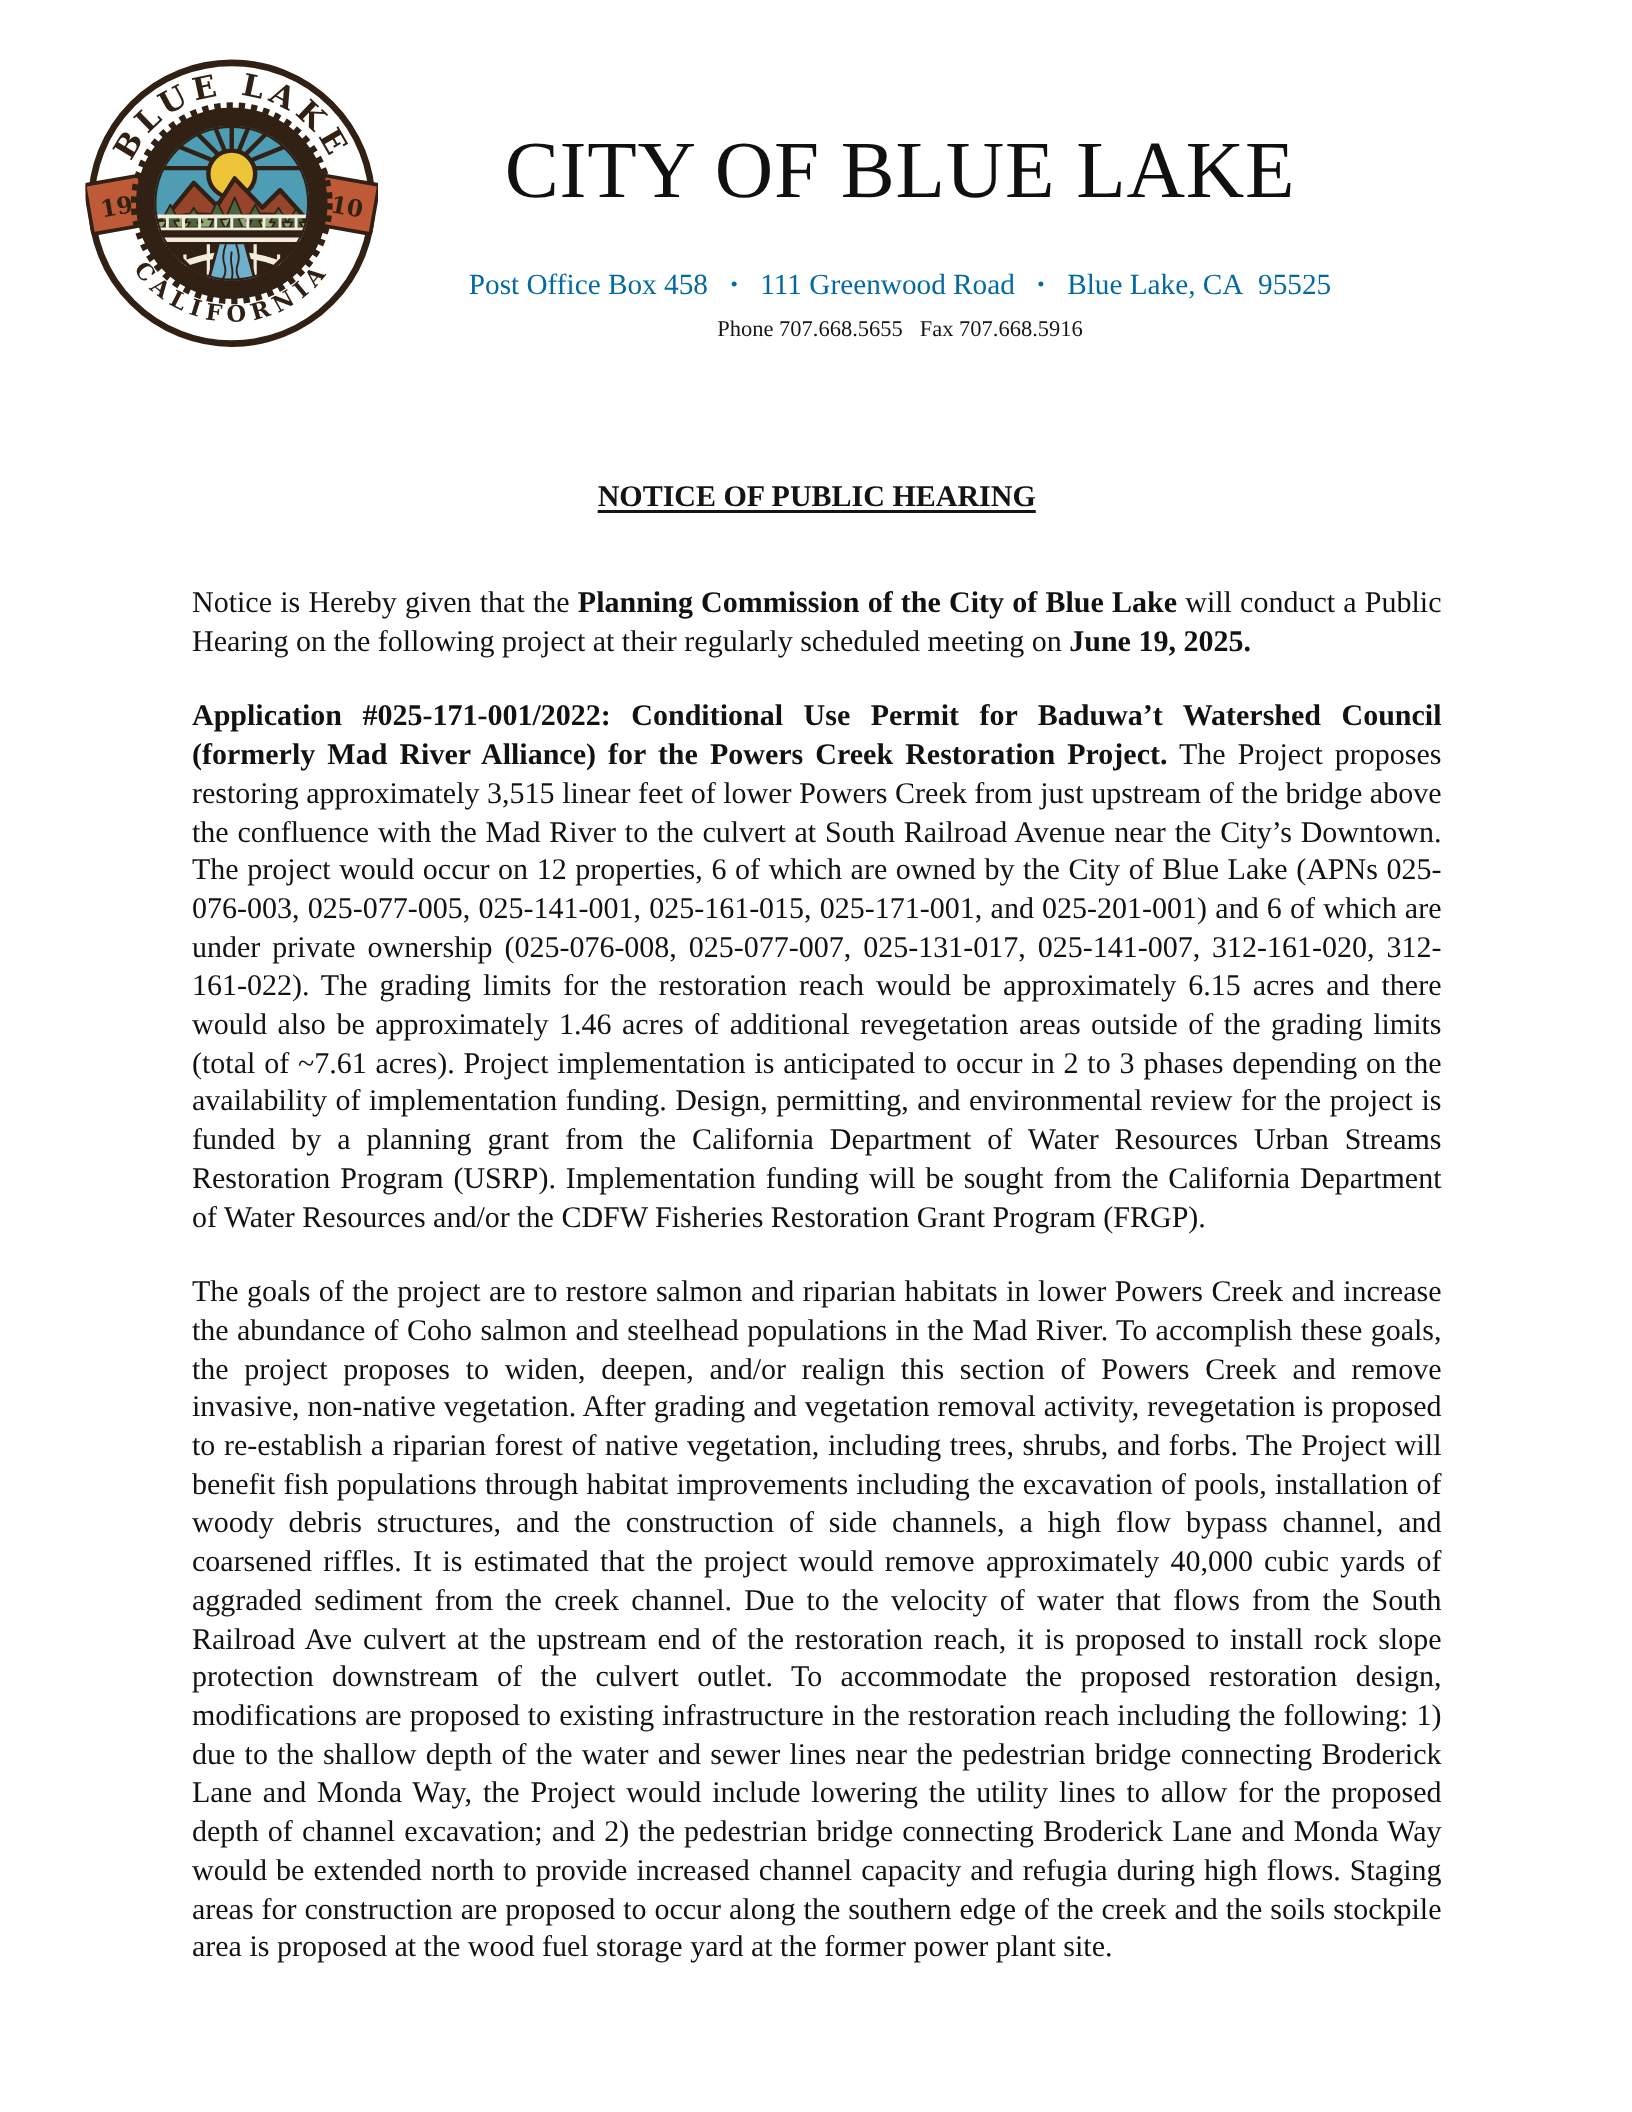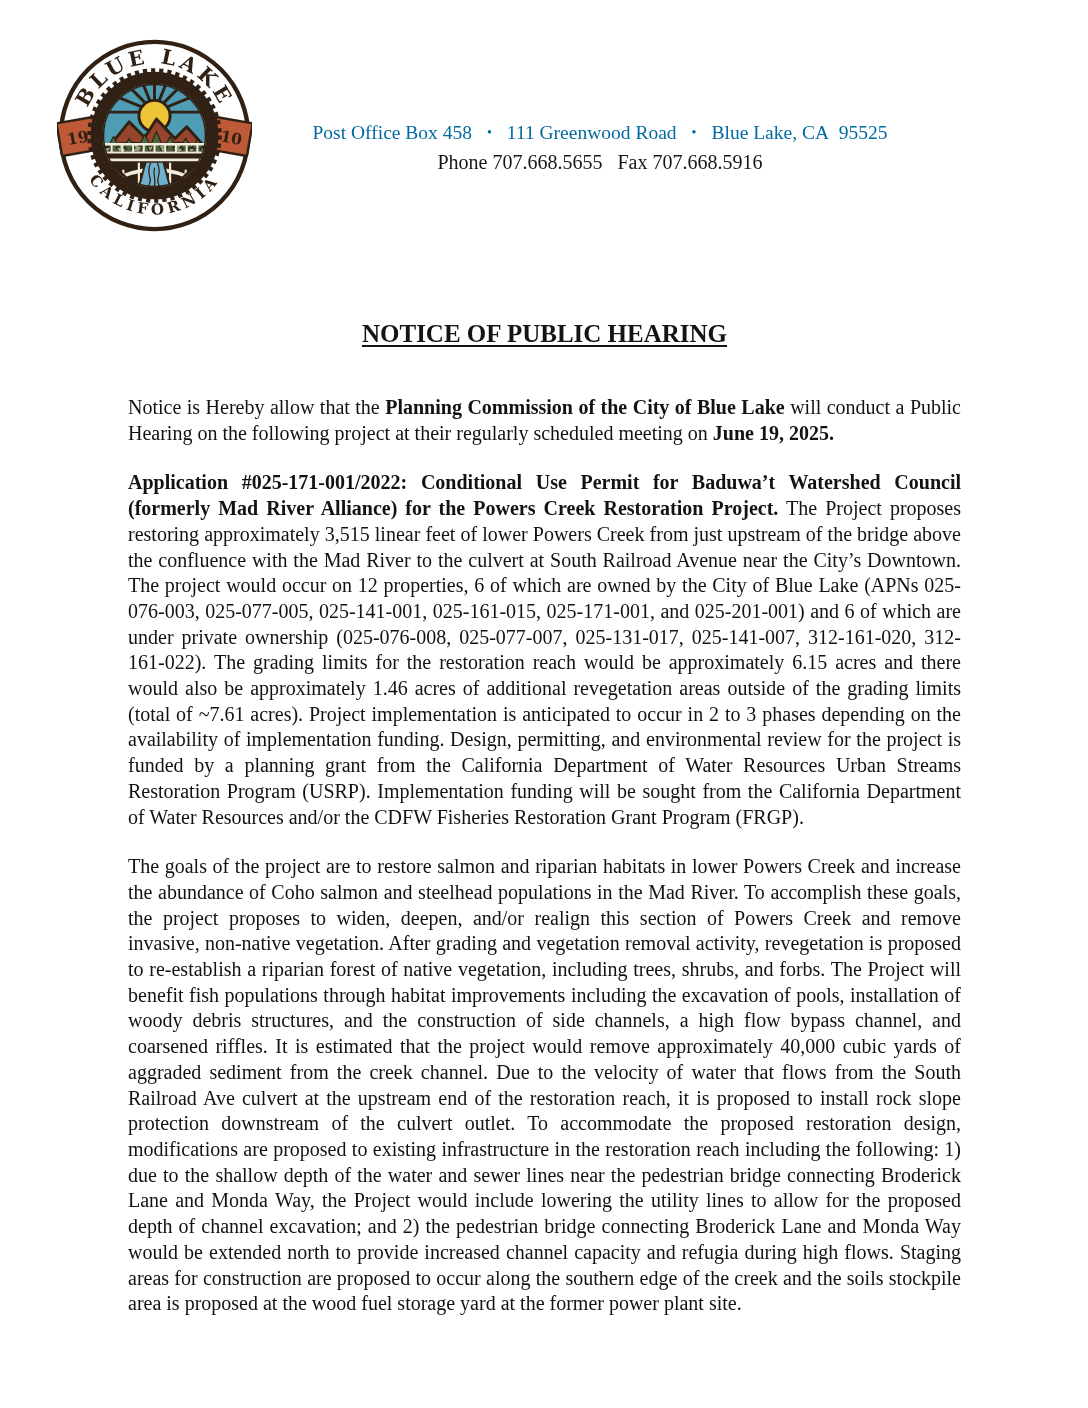--- a/index.html
+++ b/index.html
@@ -8,25 +8,25 @@
     font-family:"Liberation Serif",serif;color:#141414;
     position:relative;
   }
   
   .letterhead{position:relative;height:258px;}
   .seal{position:absolute;left:57px;top:38px;width:195px;height:195px;}
   .lh-text{position:absolute;left:272px;top:84px;width:656px;text-align:center;}
   .lh-title{margin:0;font-size:54px;line-height:58px;font-weight:400;letter-spacing:.5px;color:#101010;}
   .lh-addr{margin-top:36px;font-size:19.5px;line-height:26px;color:#0369a1;}
   .lh-addr .bullet{display:inline-block;margin:0 15px;font-size:14px;vertical-align:2px;}
-  .lh-phone{margin-top:3px;font-size:20px;line-height:26px;white-space:pre;color:#161616;}
+  .lh-phone{margin-top:3px;font-size:15px;line-height:26px;white-space:pre;color:#161616;}
   
   main{margin-left:128px;width:833px;}
   .notice-heading{
-    text-align:center;font-size:25px;font-weight:700;margin:62px 0 47px;
+    text-align:center;font-size:20px;font-weight:700;margin:62px 0 47px;
     text-decoration:underline;text-decoration-thickness:2px;text-underline-offset:3px;
   }
   .body-para{
     font-size:20px;line-height:25.7px;text-align:justify;margin:0 0 24px;color:#121212;
   }
   .b{font-weight:700;margin-top:47px;}
   .u{text-decoration-thickness:2px;text-underline-offset:2px;}
   
   .s-outline-fill{fill:var(--seal-outline);}
   .s-outline-stroke{stroke:var(--seal-outline);}
@@ -133,25 +133,26 @@
 
     <text text-anchor="middle" font-size="21" letter-spacing="4" class="s-text">
       <textPath href="#arcTop" startOffset="50%">BLUE LAKE</textPath>
     </text>
     <text text-anchor="middle" font-size="15.5" letter-spacing="4.5" class="s-text">
       <textPath href="#arcBottom" startOffset="50%">CALIFORNIA</textPath>
     </text>
   </svg>
 
   <div class="lh-text">
+    <h1 class="lh-title">CITY OF BLUE LAKE</h1>
     <div class="lh-addr"><span>Post Office Box 458</span><span class="bullet">•</span><span>111 Greenwood Road</span><span class="bullet">•</span><span>Blue Lake, CA&nbsp; 95525</span></div>
     <div class="lh-phone">Phone 707.668.5655  Fax 707.668.5916</div>
   </div>
 </header>
 
 <main>
   <h2 class="notice-heading">NOTICE OF PUBLIC HEARING</h2>
   <div>
-      <p class="body-para"><span>Notice is Hereby allow that the </span><span class="b">Planning Commission of the City of Blue Lake</span><span> will conduct a Public Hearing on the following project at their regularly scheduled meeting on </span><span class="b">June 19, 2025.</span></p>
+      <p class="body-para"><span>Notice is Hereby given that the </span><span class="b">Planning Commission of the City of Blue Lake</span><span> will conduct a Public Hearing on the following project at their regularly scheduled meeting on </span><span class="b">June 19, 2025.</span></p>
       <p class="body-para"><span class="b u">Application #025-171-001/2022</span><span class="b">: </span><span class="b">Conditional Use Permit for Baduwa’t Watershed Council (formerly Mad River Alliance) for the Powers Creek Restoration Project.</span><span> The Project proposes restoring approximately 3,515 linear feet of lower Powers Creek from just upstream of the bridge above the confluence with the Mad River to the culvert at South Railroad Avenue near the City’s Downtown. The project would occur on 12 properties, 6 of which are owned by the City of Blue Lake (APNs 025-076-003, 025-077-005, 025-141-001, 025-161-015, 025-171-001, and 025-201-001) and 6 of which are under private ownership (025-076-008, 025-077-007, 025-131-017, 025-141-007, 312-161-020, 312-161-022). The grading limits for the restoration reach would be approximately 6.15 acres and there would also be approximately 1.46 acres of additional revegetation areas outside of the grading limits (total of ~7.61 acres). Project implementation is anticipated to occur in 2 to 3 phases depending on the availability of implementation funding. Design, permitting, and environmental review for the project is funded by a planning grant from the California Department of Water Resources Urban Streams Restoration Program (USRP). Implementation funding will be sought from the California Department of Water Resources and/or the CDFW Fisheries Restoration Grant Program (FRGP).</span></p>
       <p class="body-para"><span>The goals of the project are to restore salmon and riparian habitats in lower Powers Creek and increase the abundance of Coho salmon and steelhead populations in the Mad River. To accomplish these goals, the project proposes to widen, deepen, and/or realign this section of Powers Creek and remove invasive, non-native vegetation. After grading and vegetation removal activity, revegetation is proposed to re-establish a riparian forest of native vegetation, including trees, shrubs, and forbs. The Project will benefit fish populations through habitat improvements including the excavation of pools, installation of woody debris structures, and the construction of side channels, a high flow bypass channel, and coarsened riffles. It is estimated that the project would remove approximately 40,000 cubic yards of aggraded sediment from the creek channel. Due to the velocity of water that flows from the South Railroad Ave culvert at the upstream end of the restoration reach, it is proposed to install rock slope protection downstream of the culvert outlet. To accommodate the proposed restoration design, modifications are proposed to existing infrastructure in the restoration reach including the following: 1) due to the shallow depth of the water and sewer lines near the pedestrian bridge connecting Broderick Lane and Monda Way, the Project would include lowering the utility lines to allow for the proposed depth of channel excavation; and 2) the pedestrian bridge connecting Broderick Lane and Monda Way would be extended north to provide increased channel capacity and refugia during high flows. Staging areas for construction are proposed to occur along the southern edge of the creek and the soils stockpile area is proposed at the wood fuel storage yard at the former power plant site.</span></p>
     </div>
 </main>
 
 </body></html>

